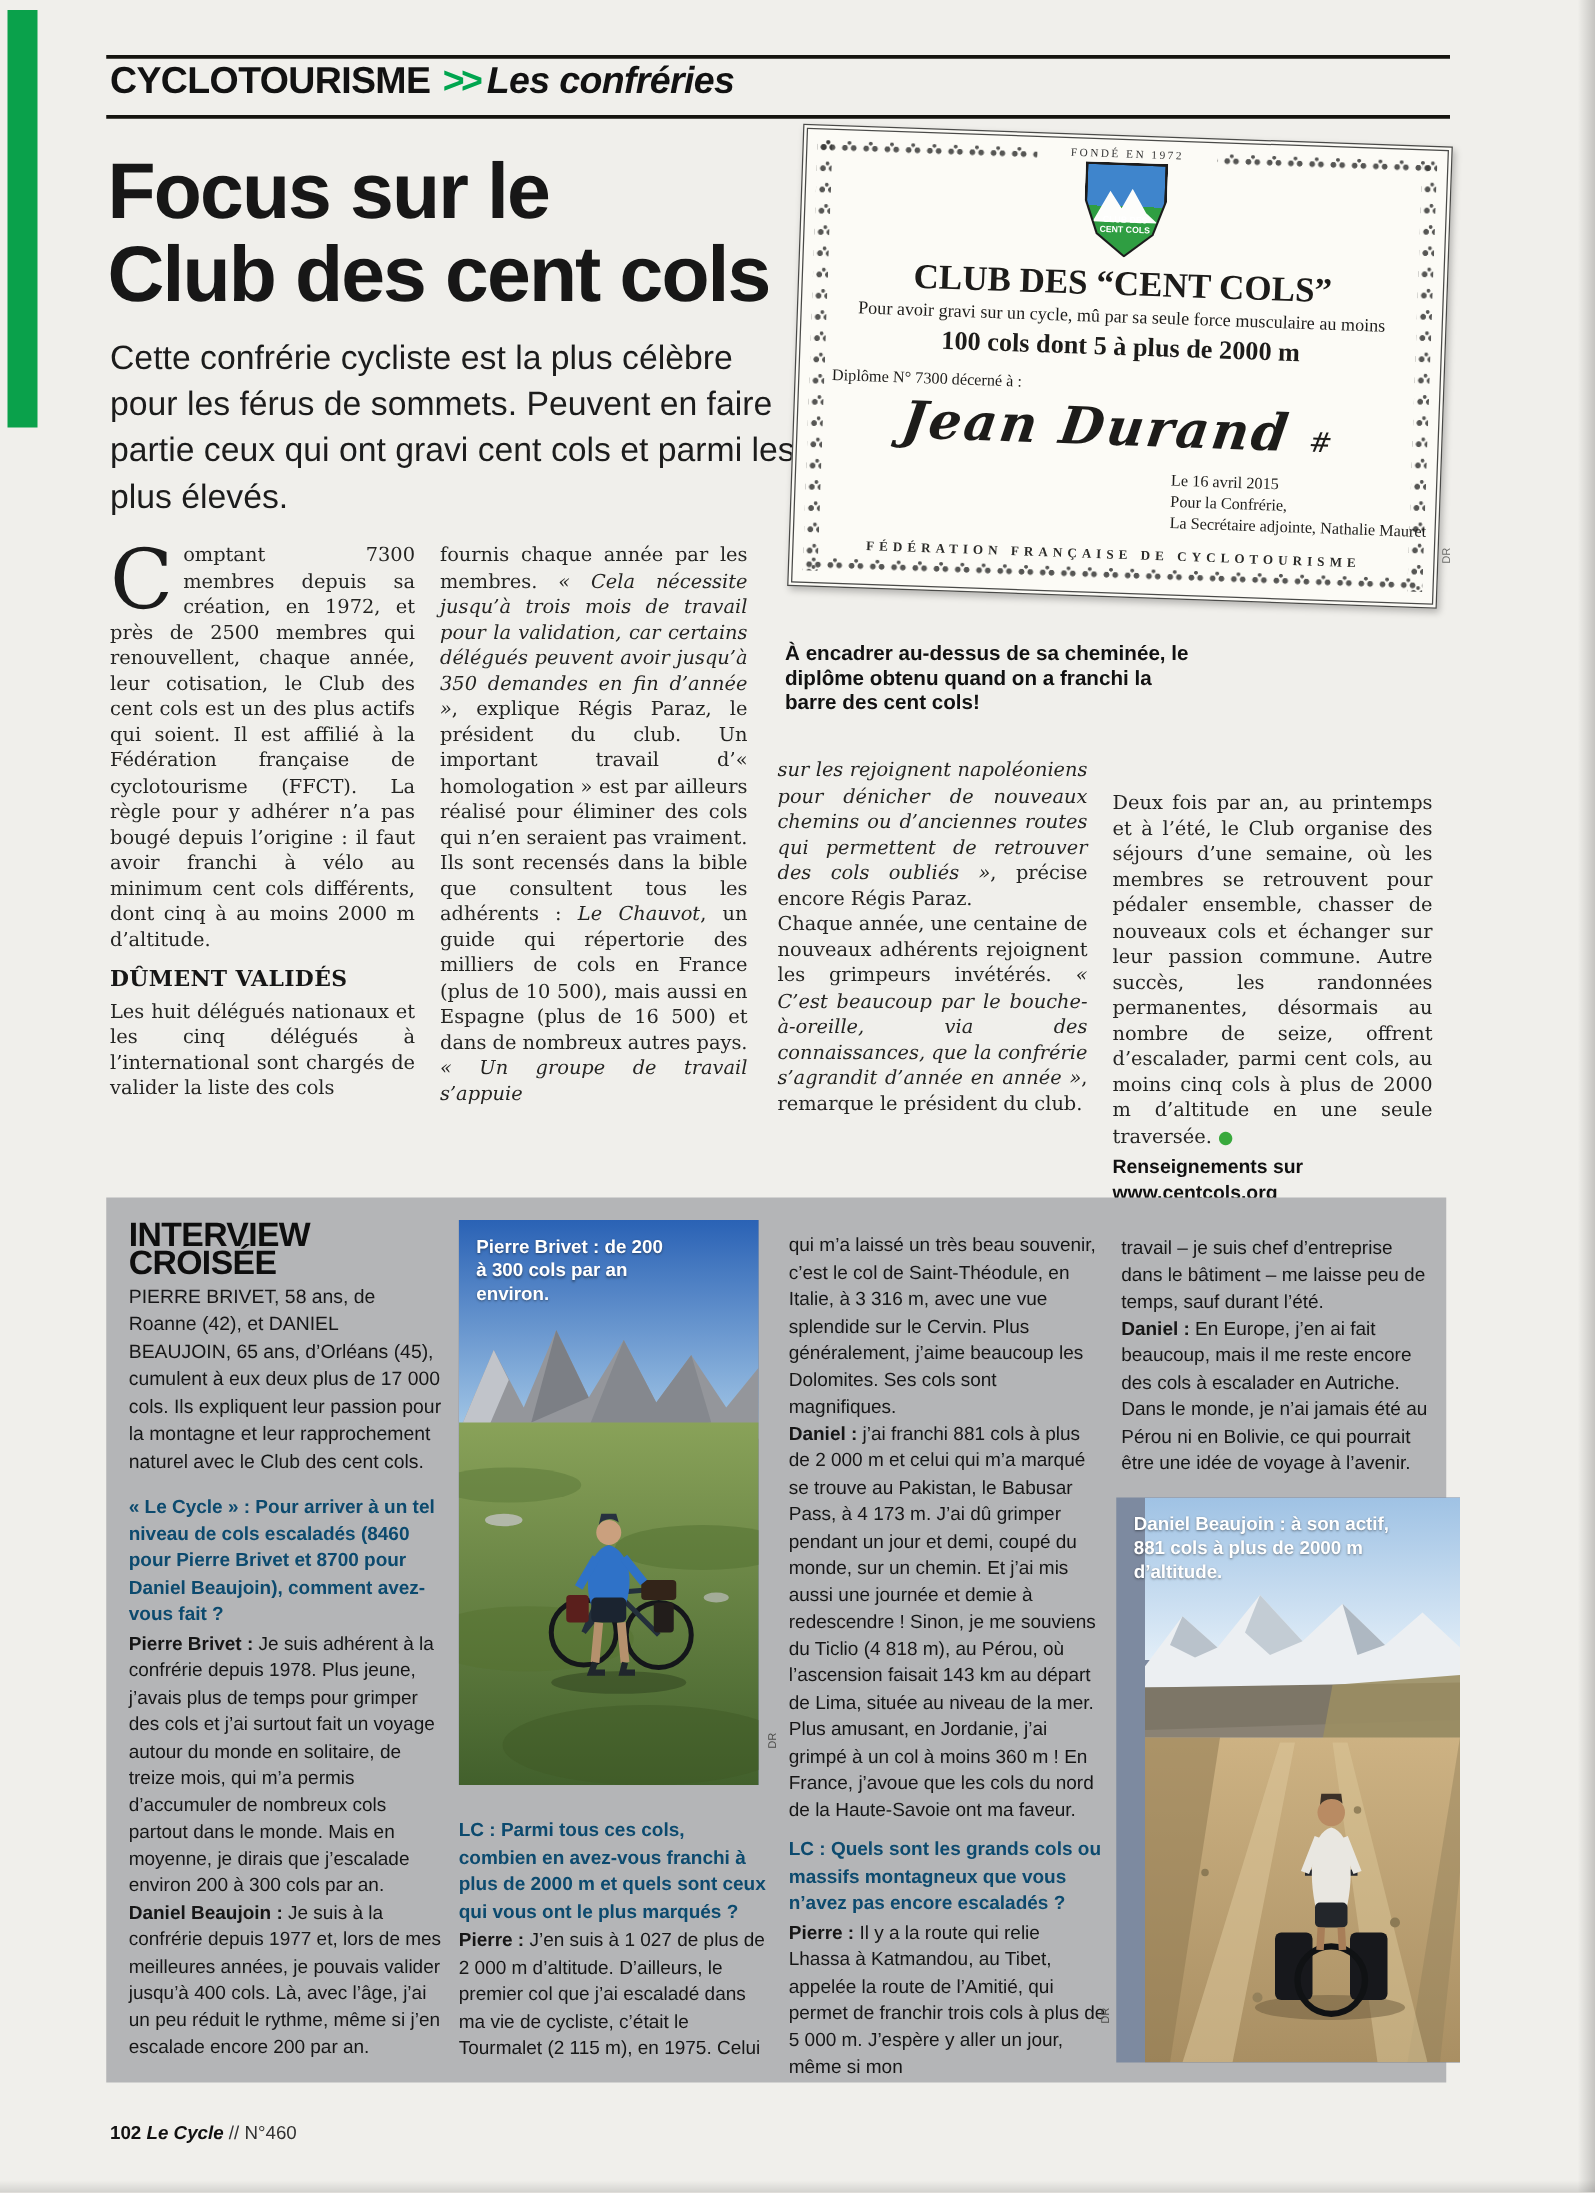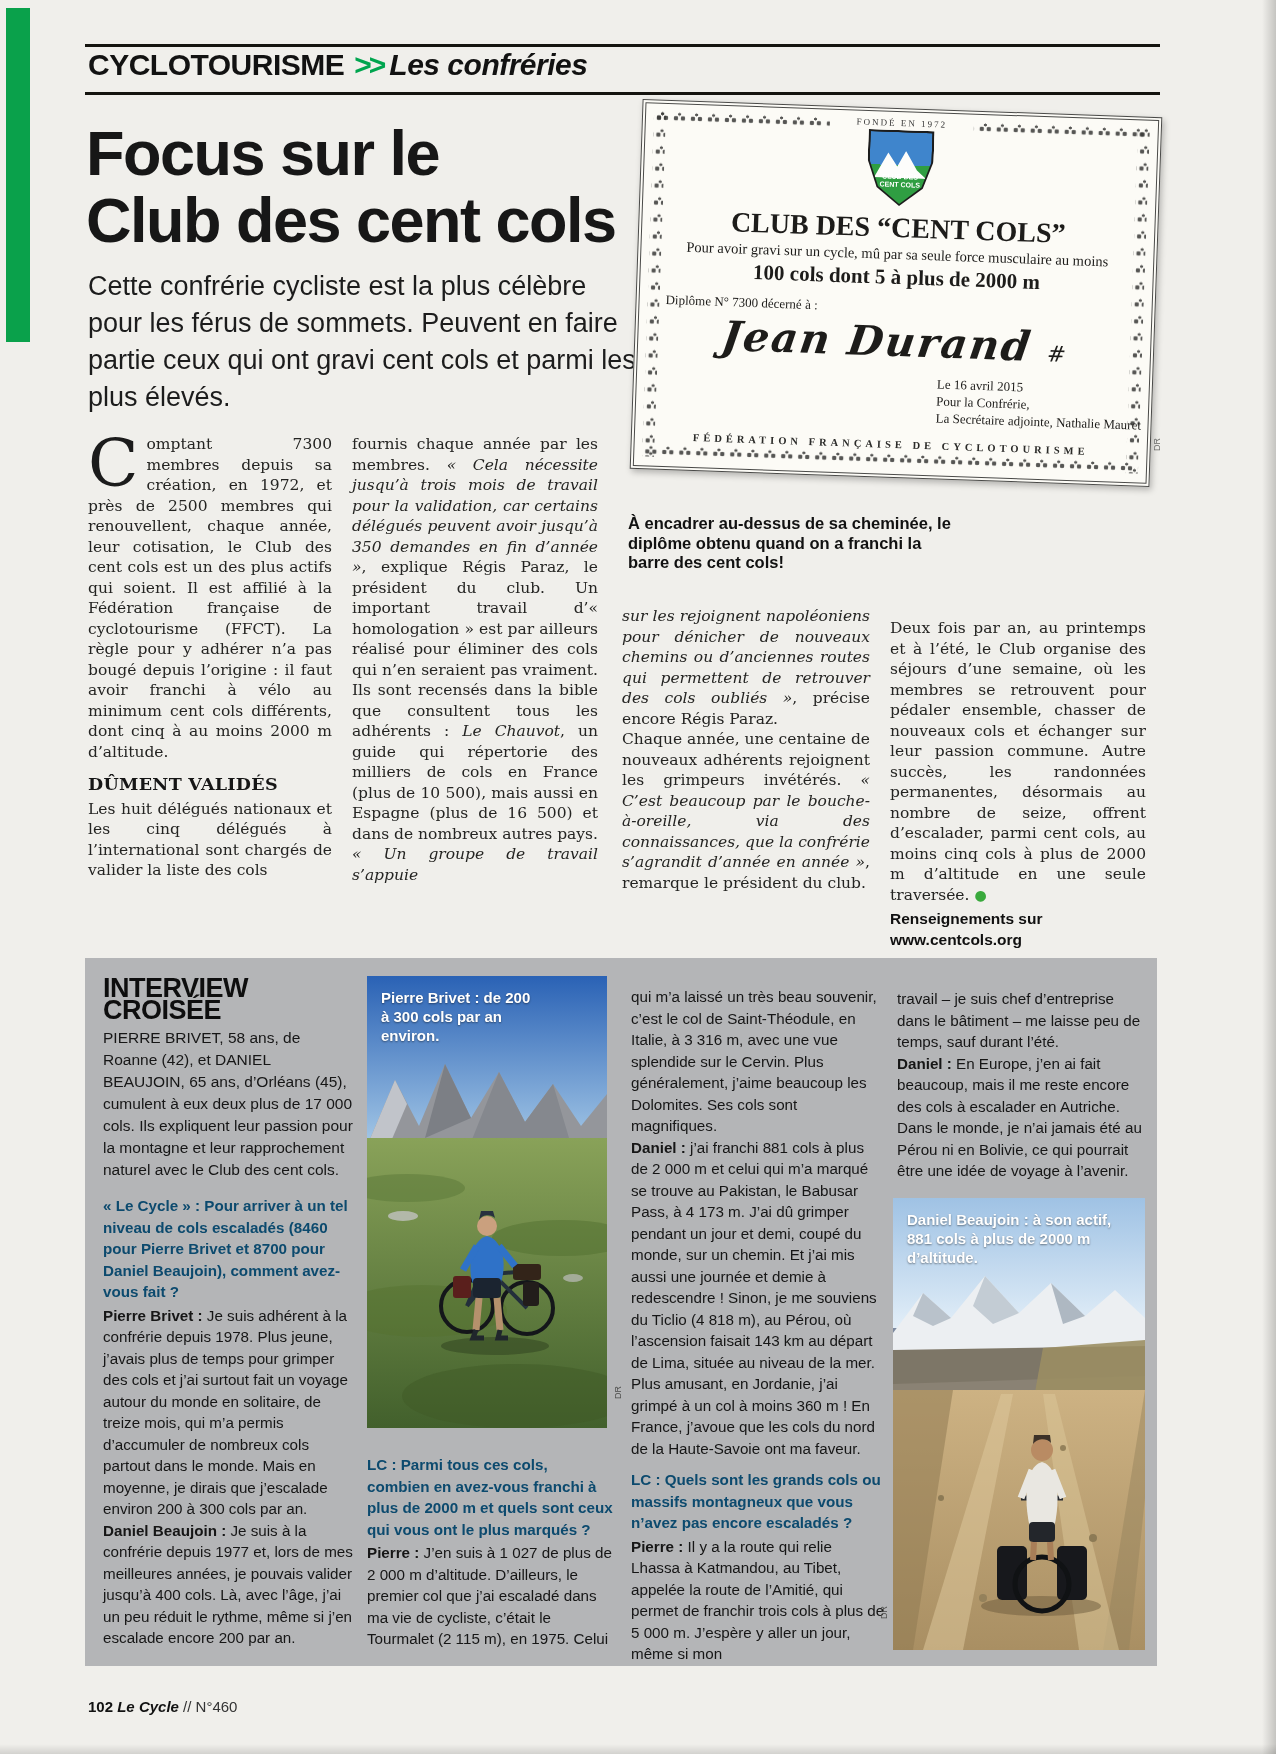--- a/index.html
+++ b/index.html
@@ -67,21 +67,21 @@
         font-size:9px;color:#6c6c6a;writing-mode:vertical-rl;transform:rotate(180deg);}
   .cert-caption{position:absolute;left:628px;top:514px;width:330px;
         font-family:"Liberation Sans",sans-serif;font-weight:bold;font-size:16.5px;line-height:19.5px;color:#111;}
 
   
   .acol{position:absolute;font-size:15.5px;line-height:20.5px;text-align:justify;color:#242422;}
   .acol p{margin:0;}
   .col1{left:88px;top:434px;width:244px;}
   .col2{left:352px;top:434px;width:246px;}
   .col3{left:622px;top:606px;width:248px;}
-  .col4{left:890px;top:618px;width:256px;}
+  .col4{left:890px;top:632px;width:256px;}
   .dropcap{float:left;font-size:66px;line-height:52px;padding:4px 8px 0 0;font-weight:normal;color:#1b1b1b;}
   .sec-head{font-family:"DejaVu Serif",serif;font-weight:bold;font-size:17.5px;letter-spacing:.3px;
         margin:12px 0 4px;text-align:left;color:#161616;}
   .seg-i{font-style:italic;}
   .seg-b{font-weight:bold;}
   .seg-dot{color:#39a93c;font-size:14px;}
   .info-line{margin-top:4px;font-family:"Liberation Sans",sans-serif;font-weight:bold;
         font-size:15.5px;text-align:left;color:#101010;}
 
   
@@ -93,21 +93,21 @@
   .iv-intro{font-weight:normal;font-size:15.5px;line-height:22px;margin-bottom:14px;}
   .question{color:#0c4a6e;font-weight:bold;margin:10px 0 2px !important;}
   .iv-c1{left:18px;top:20px;width:250px;}
   .iv-c2b{left:282px;top:486px;width:246px;}
   .iv-c3{left:546px;top:28px;width:254px;}
   .iv-c4{left:812px;top:30px;width:250px;}
 
   .photo{position:absolute;overflow:hidden;background:#7d8aa0;}
   .photo svg{display:block;width:100%;height:100%;}
   .photo1{left:282px;top:18px;width:240px;height:452px;}
-  .photo2{left:808px;top:240px;width:252px;height:452px;}
+  .photo2{left:808px;top:240px;width:252px;height:452px;padding-left:23px;}
   .photo-cap{position:absolute;top:12px;left:14px;font-weight:bold;font-size:15px;line-height:19px;
         color:#fff;text-shadow:0 1px 2px rgba(0,0,0,.45);}
   .photo1 .photo-cap{width:160px;}
   .photo2 .photo-cap{width:215px;}
   .pcredit{position:absolute;font-size:9px;color:#4c4c4a;writing-mode:vertical-rl;transform:rotate(180deg);}
   .pcredit1{left:528px;top:428px;}
   .pcredit2{left:794px;top:648px;}
 
   
   .footer{position:absolute;left:88px;top:1698px;font-family:"Liberation Sans",sans-serif;

